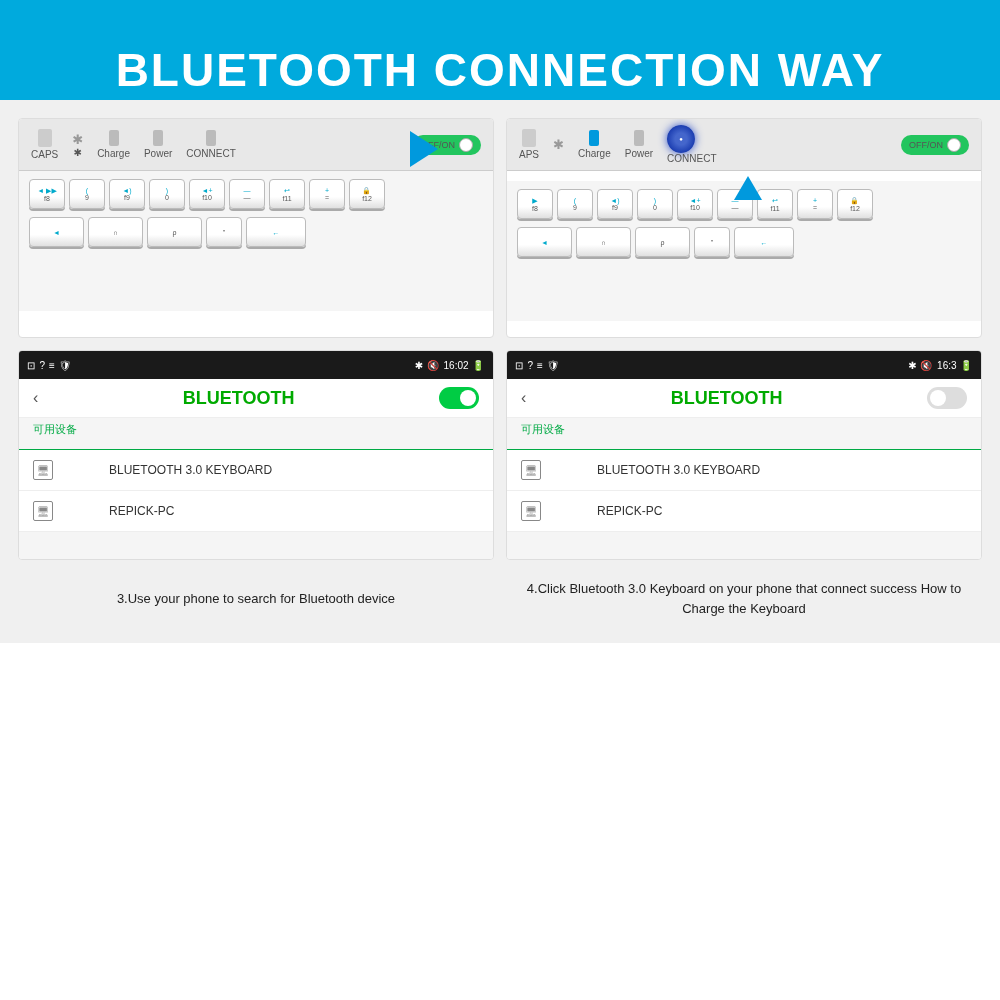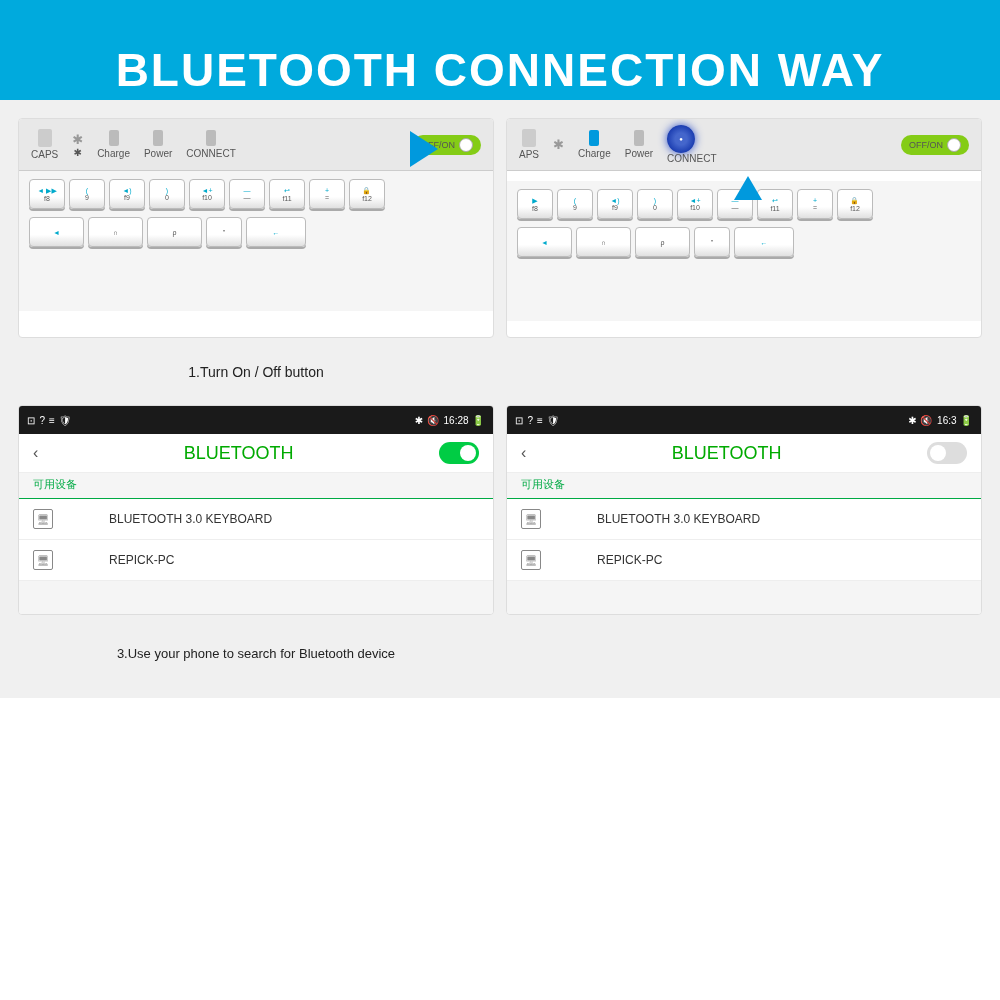--- a/index.html
+++ b/index.html
@@ -100,21 +100,21 @@
       display: block;
       font-size: 13px;
       color: #999;
       text-align: center;
     }
 
     .offon-toggle {
       display: flex;
       align-items: center;
       gap: 4px;
-      background: #84cc16;
+      background: #22c55e;
       border-radius: 10px;
       padding: 3px 8px;
       font-size: 9px;
       color: #555;
     }
 
     .offon-toggle .knob {
       width: 14px;
       height: 14px;
       background: #fff;
@@ -230,21 +230,21 @@
       padding: 8px 14px;
       display: flex;
       align-items: center;
       justify-content: space-between;
       border-bottom: 1px solid #eee;
     }
 
     .bluetooth-title {
       color: #00aa00;
       font-size: 18px;
-      font-weight: normal;
+      font-weight: bold;
     }
 
     .toggle-green {
       background: #00cc44;
       border-radius: 12px;
       width: 40px;
       height: 22px;
       display: flex;
       align-items: center;
       justify-content: flex-end;
@@ -260,21 +260,21 @@
 
     .toggle-off {
       background: #ddd;
       justify-content: flex-start;
       padding-left: 3px;
     }
 
     .section-label {
       color: #00aa44;
       font-size: 11px;
-      padding: 4px 14px 6px;
+      padding: 4px 14px 12px;
       border-bottom: 1px solid #00aa44;
     }
 
     .device-item {
       background: #fff;
       display: flex;
       align-items: center;
       gap: 10px;
       padding: 10px 14px;
       border-bottom: 1px solid #eee;
@@ -416,23 +416,20 @@
             <span class="bot-label">ρ</span>
           </div>
           <div class="key">
             <span class="bot-label">"</span>
           </div>
           <div class="key wide" style="width:60px;">
             <span class="top-label">←</span>
           </div>
         </div>
       </div>
-    </div>
-    <div class="step-label">
-      <span>1.Turn On / Off button</span>
     </div>
   </div>
 
   <div>
     <div class="keyboard-panel">
       <div class="keyboard-top-bar" style="position:relative;">
 
         <div style="position:absolute;bottom:-30px;left:calc(50% - 10px);width:0;height:0;border-left:14px solid transparent;border-right:14px solid transparent;border-bottom:24px solid #0099dd;z-index:10;"></div>
 
         <div class="kb-labels">
@@ -528,21 +525,21 @@
       <div class="phone-status-bar">
         <div class="status-icons">
           <span>⊡</span>
           <span>?</span>
           <span>≡</span>
           <span>🛡</span>
         </div>
         <div class="status-icons">
           <span>✱</span>
           <span>🔇</span>
-          <span>16:28</span>
+          <span>16:02</span>
           <span>🔋</span>
         </div>
       </div>
       <div class="phone-content">
         <div class="bluetooth-header">
           <span style="font-size:16px;color:#555;">‹</span>
           <span class="bluetooth-title">BLUETOOTH</span>
           <div class="toggle-green">
             <div class="toggle-knob"></div>
           </div>
@@ -591,15 +588,18 @@
         <div class="device-item">
           <div class="device-icon">🖥</div>
           <span class="device-name">BLUETOOTH 3.0 KEYBOARD</span>
         </div>
         <div class="device-item">
           <div class="device-icon">🖥</div>
           <span class="device-name">REPICK-PC</span>
         </div>
       </div>
     </div>
+    <div class="bottom-label">
+      <span>4.Click Bluetooth 3.0 Keyboard on your phone that connect success How to Charge the Keyboard</span>
+    </div>
   </div>
 
 </div>
 
 </body></html>

